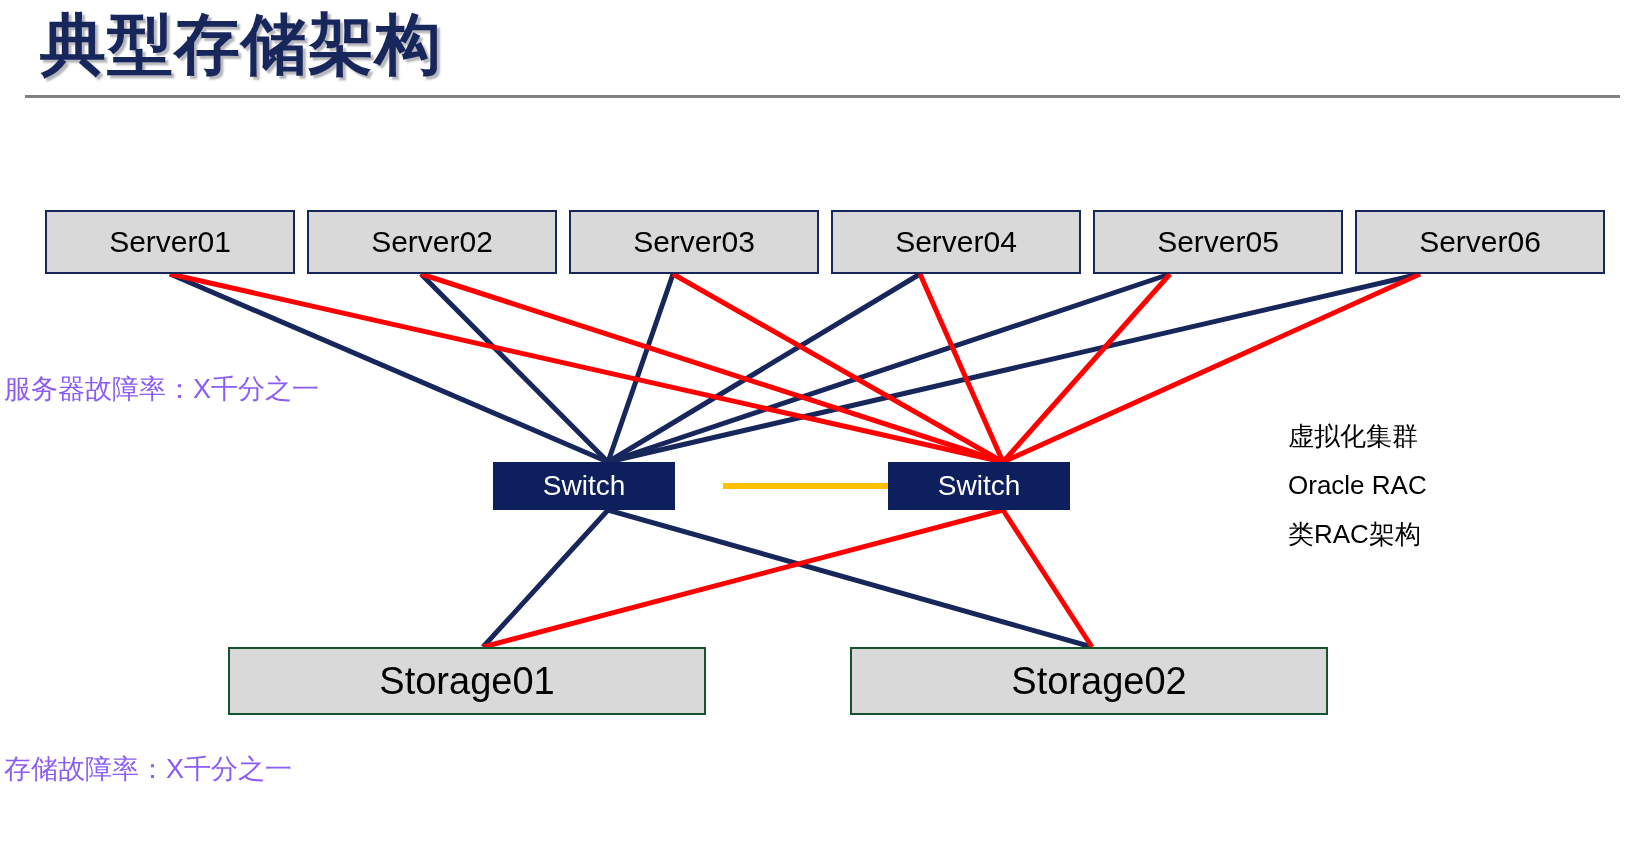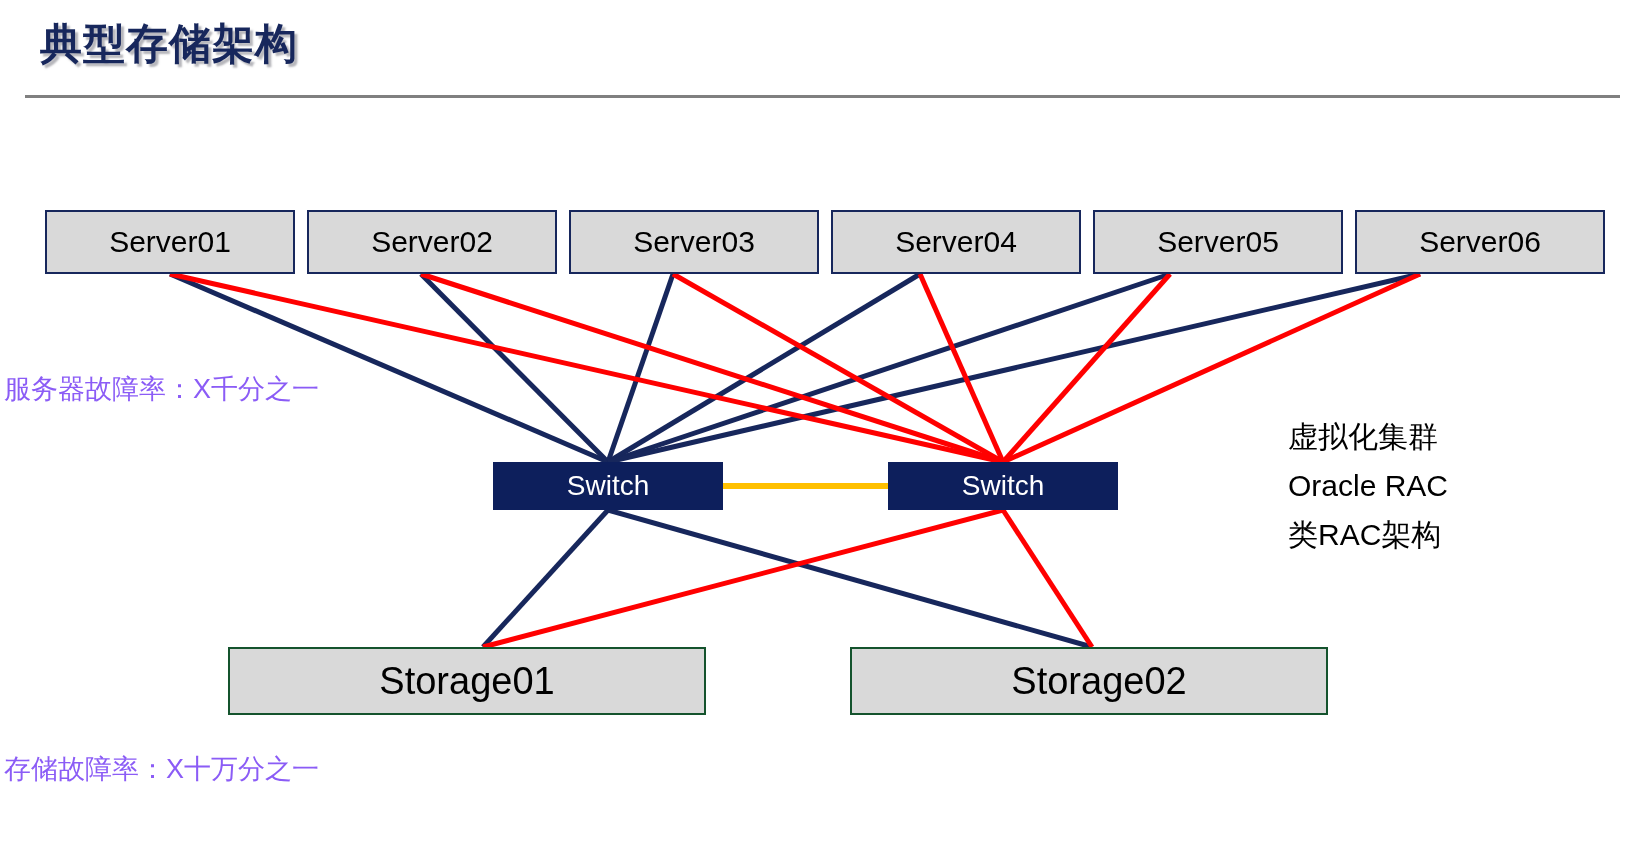--- a/index.html
+++ b/index.html
@@ -17,21 +17,21 @@
     height: 847px;
     background: #ffffff;
     overflow: hidden;
   }
 
   
   #title {
     position: absolute;
     left: 40px;
     top: 2px;
-    font-size: 42px;
+    font-size: 66px;
     line-height: 84px;
     font-weight: bold;
     color: #17275c;
     letter-spacing: 1px;
     text-shadow: 3px 3px 2px rgba(120,120,130,0.55);
     white-space: nowrap;
     text-align: center;
   }
   #title-rule {
     position: absolute;
@@ -68,21 +68,21 @@
     height: 64px;
     width: 250px;
     top: 210px;
   }
   .switch {
     background: #0d1f5c;
     border: none;
     color: #ffffff;
     font-size: 28px;
     height: 48px;
-    width: 230px;
+    width: 182px;
     top: 462px;
   }
   .storage {
     background: #d9d9d9;
     border: 2px solid #14532d;
     color: #000000;
     font-size: 38px;
     height: 68px;
     width: 478px;
     top: 647px;
@@ -96,21 +96,21 @@
     white-space: nowrap;
   }
   #note-server { left: 4px;  top: 371px; }
   #note-storage { left: 4px; top: 751px; }
 
   #cluster-note {
     position: absolute;
     left: 1288px;
     top: 412px;
     color: #000000;
-    font-size: 30px;
+    font-size: 26px;
     line-height: 49px;
     white-space: nowrap;
   }
   #cluster-note div { white-space: nowrap; }
 </style>
 </head>
 <body>
 
 <div id="slide">
 
@@ -170,21 +170,21 @@
     </div>
 
   <div class="node storage" style="left:228px;">
       <span>Storage01</span>
     </div>
   <div class="node storage" style="left:850px;padding-left:20px;">
       <span>Storage02</span>
     </div>
 
   <div class="note" id="note-server">服务器故障率：X千分之一</div>
-  <div class="note" id="note-storage">存储故障率：X十万分之一</div>
+  <div class="note" id="note-storage">存储故障率：X千分之一</div>
 
   <div id="cluster-note">
     <div>虚拟化集群</div>
     <div>Oracle RAC</div>
     <div>类RAC架构</div>
   </div>
 
 </div>
 
 </body></html>

